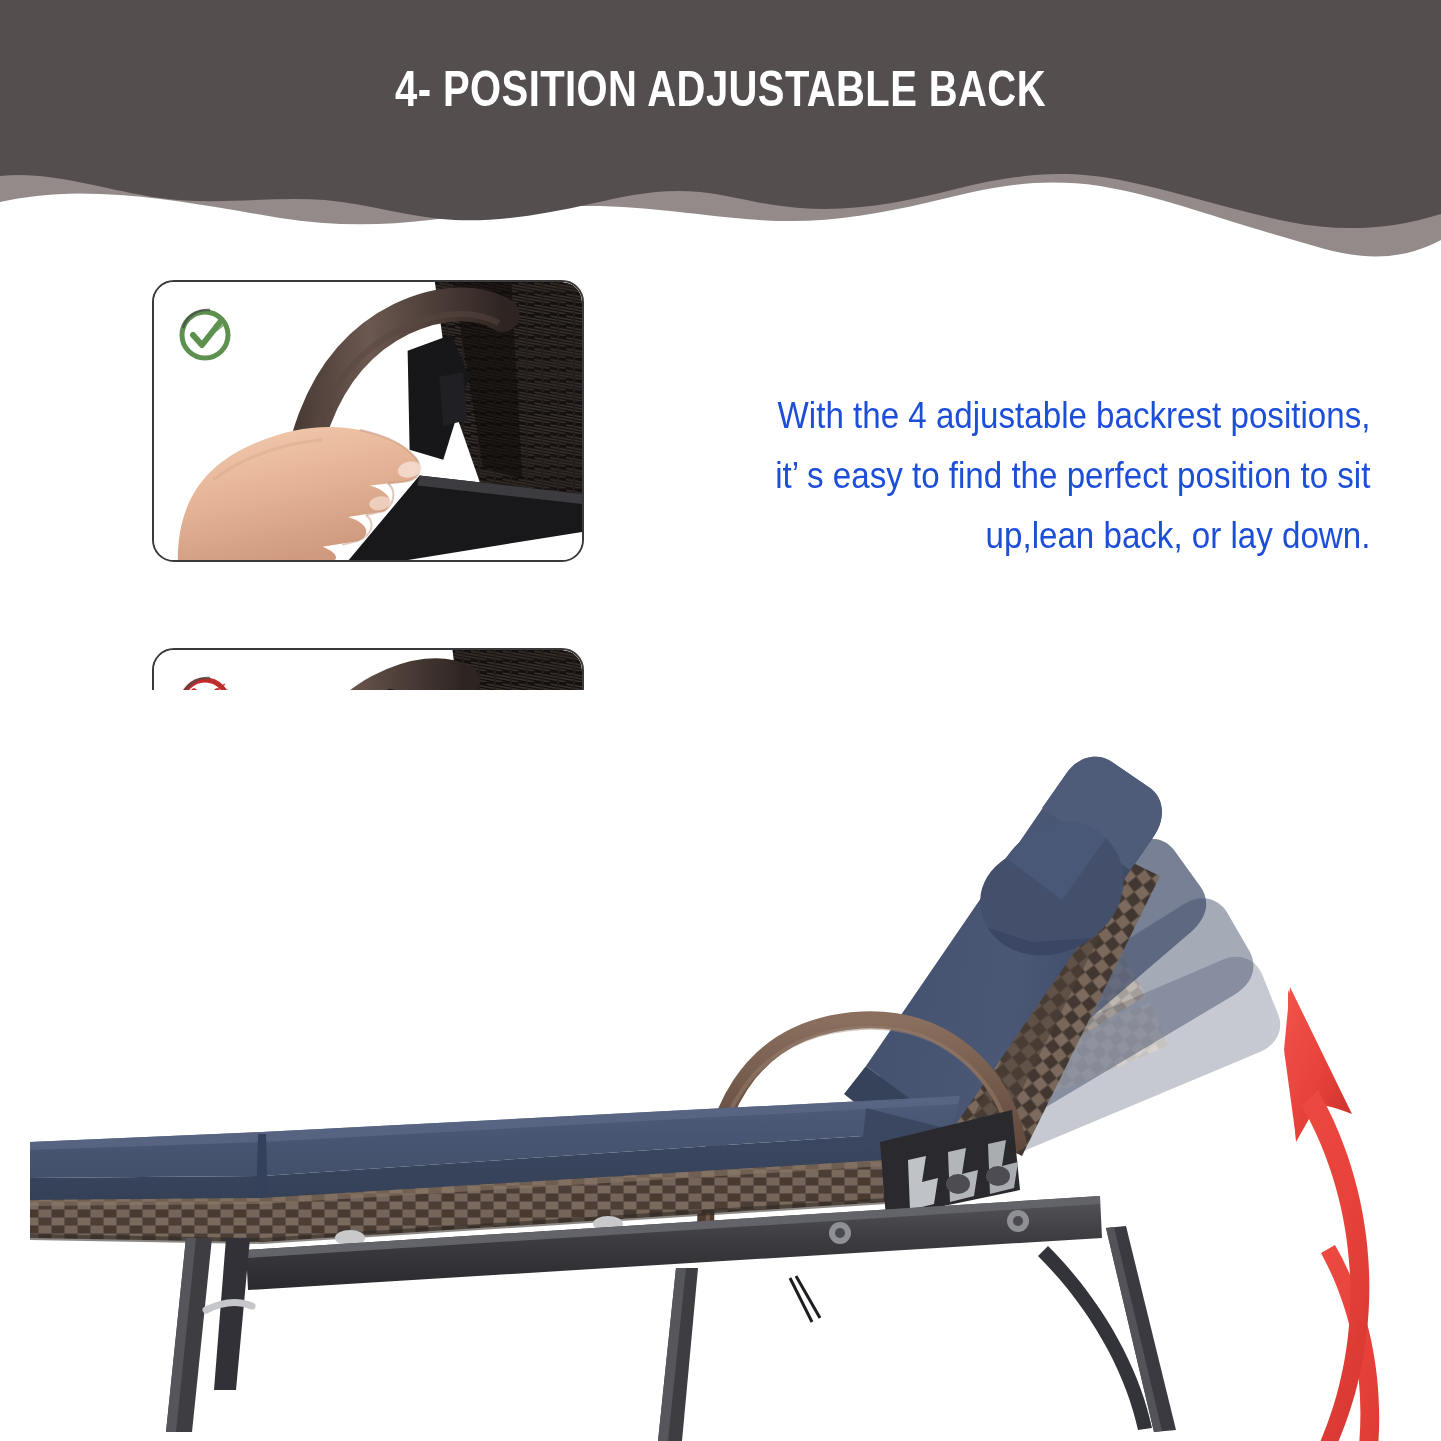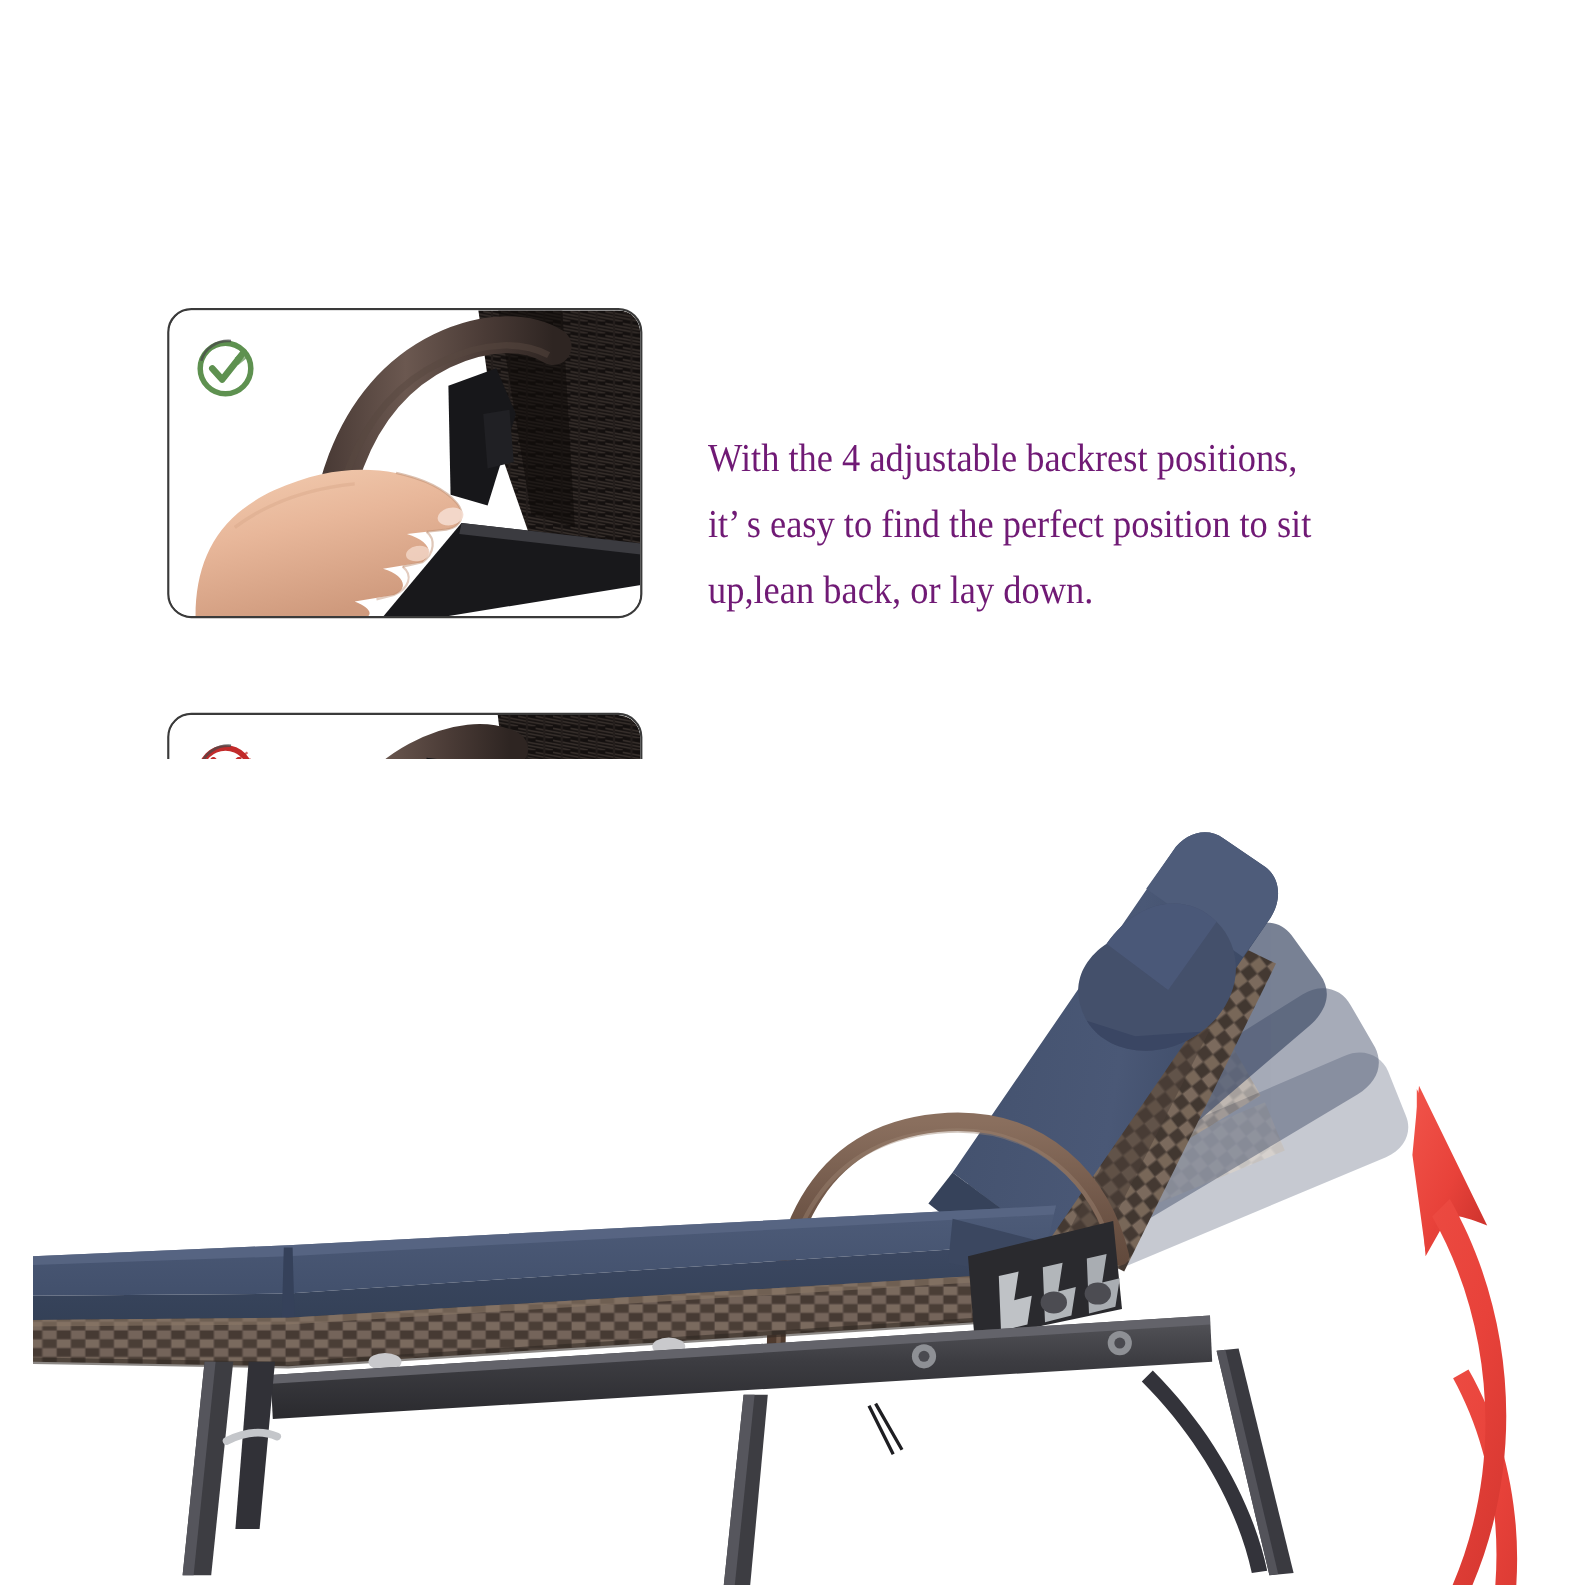--- a/index.html
+++ b/index.html
@@ -31,37 +31,65 @@
   .panel-no{left:152px;top:648px;width:432px;height:282px;}
   .panel-photo{position:absolute;inset:0;overflow:hidden;border-radius:20px;}
   .panel-photo svg{display:block;width:100%;height:100%;}
 
   .badge{position:absolute;left:20px;top:20px;width:62px;height:62px;}
   .badge svg{display:block;width:62px;height:62px;}
 
   
   .desc-block{
     position:absolute;left:612px;top:386px;width:790px;
-    text-align:left;color:#701a75;
-    font-family:Liberation Serif, serif;
+    text-align:right;color:#1d4ed8;
+    font-family:Liberation Sans, sans-serif;
   }
   .desc-line{
     font-size:36px;line-height:60px;white-space:nowrap;
     transform:scaleX(.92);transform-origin:50% 50%;
   }
 
   
   .chair-wrap{position:absolute;left:0px;top:690px;width:1441px;height:751px;}
   .chair-wrap svg{display:block;width:1441px;height:751px;}
 </style>
 </head>
 <body>
 
 <div class="stage">
 
+  <div class="header-banner">
+    <svg viewBox="0 0 1441 260" preserveAspectRatio="none" aria-hidden="true">
+
+      <path fill="#948A8A" d="M0,0 L1441,0 L1441,240
+           C1380,272 1330,250 1280,236
+           C1210,216 1160,196 1100,186
+           C1030,176 980,190 930,202
+           C870,216 820,224 760,220
+           C700,216 650,206 590,206
+           C530,206 480,214 430,220
+           C380,226 330,226 280,218
+           C220,208 160,196 100,194
+           C60,192 28,196 0,202 Z"></path>
+
+      <path fill="#554E4E" d="M0,0 L1441,0 L1441,214
+           C1390,230 1340,232 1290,222
+           C1230,210 1180,192 1120,180
+           C1060,168 1010,176 960,188
+           C905,202 855,212 800,208
+           C760,205 735,196 700,192
+           C660,188 625,196 590,204
+           C545,214 500,222 455,220
+           C410,218 370,204 325,200
+           C270,196 215,206 160,198
+           C105,190 50,170 0,176 Z"></path>
+    </svg>
+    <div class="header-title">4- POSITION ADJUSTABLE BACK</div>
+  </div>
 
   <div class="photo-panel panel-ok">
     <div class="panel-photo">
       <svg viewBox="0 0 432 282" preserveAspectRatio="xMidYMid slice" aria-hidden="true">
         <defs>
           <linearGradient id="tubeOk" x1="0" y1="0" x2="1" y2="0">
             <stop offset="0%" stop-color="#4a3b36"></stop>
             <stop offset="35%" stop-color="#6b5850"></stop>
             <stop offset="70%" stop-color="#4a3b36"></stop>
             <stop offset="100%" stop-color="#2e2522"></stop>

